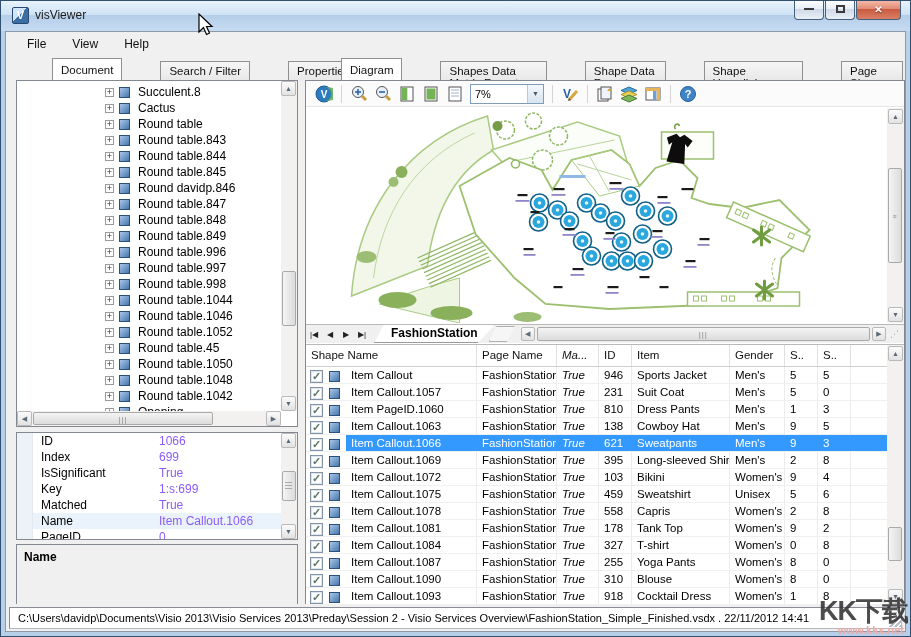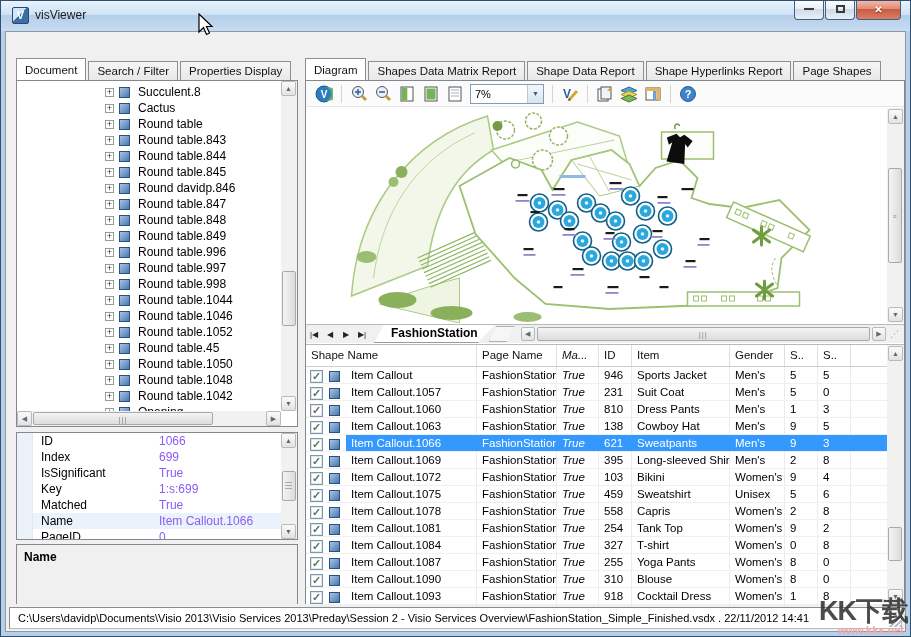--- a/index.html
+++ b/index.html
@@ -28,21 +28,21 @@
   
   #content { position:absolute; left:4px; right:4px; top:30px; bottom:4px; background:#f0f0f0; border:1px solid #8e99a5; }
 
   
   #menubar { position:absolute; left:0; top:0; right:0; height:24px; background:#f0f0f0; display:flex; align-items:center; padding-left:8px; }
   .menu-item { padding:4px 13px; font-size:12px; color:#111; }
 
   
   .tabstrip { position:absolute; display:flex; align-items:flex-end; height:22px; }
   .tab { font-size:11.5px; color:#111; background:linear-gradient(#f6f6f6,#e8e8e8); border:1px solid #8f8f8f;
-    border-bottom:none; padding:3px 8px 3px; margin-right:2px; height:19px; }
+    border-bottom:none; padding:3px 8px 3px; margin-right:2px; height:19px;margin-left:36px; }
   .tab.active { background:#fff; height:22px; padding-top:5px; font-weight:normal; position:relative; z-index:2; }
 
   
   #left-tabs { left:10px; top:26px; }
   #treebox { position:absolute; left:10px; top:48px; width:282px; height:347px; background:#fff; border:1px solid #828790; overflow:hidden; }
   #tree { position:absolute; left:0; top:3px; right:17px; bottom:15px; overflow:hidden; }
   .tree-row { height:16px; display:flex; align-items:center; padding-left:88px; white-space:nowrap; }
   .twisty { width:9px; height:9px; border:1px solid #9a9a9a; background:#fff; color:#333; font-size:9px; line-height:7px;
     text-align:center; margin-right:5px; flex:none; box-shadow:-20px 0 0 -19.5px #c8c8c8; }
   .sq-icon { width:11px; height:11px; border:1px solid #2c507c; background:linear-gradient(135deg,#a8c6e8,#4877ad); margin-right:8px; flex:none; }
@@ -136,20 +136,25 @@
     <div id="apptitle">visViewer</div>
     <div id="winbtns">
       <div class="wbtn"><span class="glyph-min"></span></div>
       <div class="wbtn"><span class="glyph-max"></span></div>
       <div class="wbtn close">✕</div>
     </div>
   </div>
 
   <div id="content">
 
+    <div id="menubar">
+      <span class="menu-item">File</span>
+      <span class="menu-item">View</span>
+      <span class="menu-item">Help</span>
+    </div>
 
     <div class="tabstrip" id="left-tabs">
       <div class="tab active">Document</div>
       <div class="tab">Search / Filter</div>
       <div class="tab">Properties Display</div>
     </div>
 
     <div id="treebox">
       <div id="tree">
 
@@ -693,21 +698,21 @@
               <span class="g-cell c-gender">Men's</span>
               <span class="g-cell c-s">5</span>
               <span class="g-cell c-s">0</span>
               <span class="g-cell c-fill"></span>
             </div>
               <div class="g-row">
               <span class="g-cell c-lead">
                   <span class="cbx">✓</span>
                   <span class="sq-icon" style="margin-right:0;"></span>
                 </span>
-              <span class="g-cell c-name">Item Callout.1060</span>
+              <span class="g-cell c-name">Item PageID.1060</span>
               <span class="g-cell c-page">FashionStation</span>
               <span class="g-cell c-ma">True</span>
               <span class="g-cell c-id">810</span>
               <span class="g-cell c-item">Dress Pants</span>
               <span class="g-cell c-gender">Men's</span>
               <span class="g-cell c-s">1</span>
               <span class="g-cell c-s">3</span>
               <span class="g-cell c-fill"></span>
             </div>
               <div class="g-row">
@@ -801,21 +806,21 @@
               <span class="g-cell c-fill"></span>
             </div>
               <div class="g-row">
               <span class="g-cell c-lead">
                   <span class="cbx">✓</span>
                   <span class="sq-icon" style="margin-right:0;"></span>
                 </span>
               <span class="g-cell c-name">Item Callout.1081</span>
               <span class="g-cell c-page">FashionStation</span>
               <span class="g-cell c-ma">True</span>
-              <span class="g-cell c-id">254</span>
+              <span class="g-cell c-id">178</span>
               <span class="g-cell c-item">Tank Top</span>
               <span class="g-cell c-gender">Women's</span>
               <span class="g-cell c-s">9</span>
               <span class="g-cell c-s">2</span>
               <span class="g-cell c-fill"></span>
             </div>
               <div class="g-row">
               <span class="g-cell c-lead">
                   <span class="cbx">✓</span>
                   <span class="sq-icon" style="margin-right:0;"></span>

